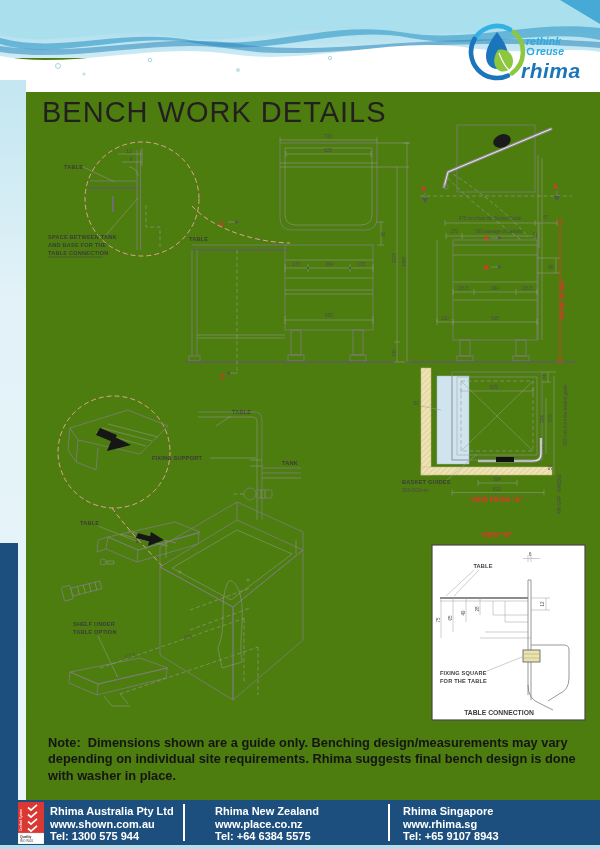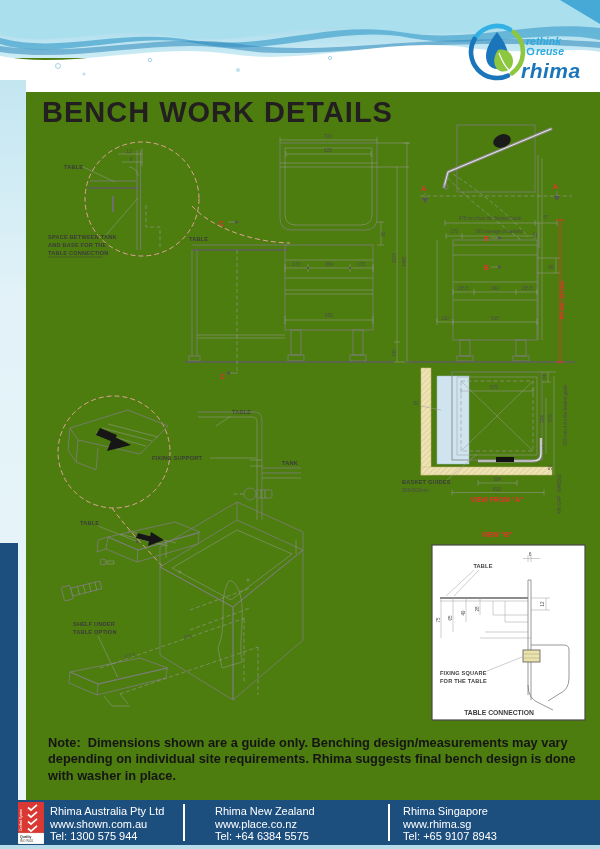--- a/index.html
+++ b/index.html
@@ -7,32 +7,32 @@
   body{font-family:"Liberation Sans",sans-serif;background:#fff;position:relative;overflow:hidden}
   .page{position:absolute;left:0;top:0;width:600px;height:849px;background:#4d7c0f;overflow:hidden}
 
   .header{position:absolute;left:0;top:0;width:600px;height:92px}
   .logo{position:absolute;right:6px;top:18px;width:130px;height:70px}
 
   .strip-light{position:absolute;left:0;top:80px;width:26px;height:720px;
     background:linear-gradient(180deg,#c3e6f1 0%,#e2f2f8 30%,#eaf6fa 100%)}
   .strip-navy{position:absolute;left:0;top:543px;width:18px;height:257px;background:#1d4f7e}
 
-  .page-title{position:absolute;left:42px;top:96px;font-size:29px;font-weight:700;
+  .page-title{position:absolute;left:42px;top:96px;font-size:29px;font-weight:400;
     letter-spacing:1px;color:#231f20;white-space:nowrap}
 
   .drawing-svg{position:absolute;left:0;top:110px;width:600px;height:625px}
 
   .note{position:absolute;left:48px;top:735px;width:528px;font-size:12.8px;font-weight:bold;
     color:#151515;line-height:1.28;white-space:pre-wrap}
 
   .footer{position:absolute;left:0;top:800px;width:600px;height:45px;background:#1d4f7e}
   .footer-underline{position:absolute;left:0;top:845px;width:600px;height:4px;background:#b9dcea}
   .cert{position:absolute;left:18px;top:2px;width:26px;height:42px}
-  .office{position:absolute;top:5px;color:#fff;font-size:11px;font-weight:normal;line-height:12.6px;white-space:nowrap}
+  .office{position:absolute;top:5px;color:#fff;font-size:11px;font-weight:bold;line-height:12.6px;white-space:nowrap}
   .office-au{left:50px}.office-nz{left:215px}.office-sg{left:403px}
   .sep{position:absolute;top:4px;width:1.5px;height:37px;background:#fff}
   .sep-1{left:183px}.sep-2{left:388px}
 
   
   .ln{stroke:#7e7e7e;stroke-width:0.8;fill:none}
   .ln2{stroke:#5f5f5f;stroke-width:1.6;fill:none}
   .thin{stroke:#9c9c9c;stroke-width:0.5;fill:none}
   .dash{stroke:#9a9a9a;stroke-width:0.6;fill:none;stroke-dasharray:4 2.5}
   .rdash{stroke:#f0a7a6;stroke-width:0.9;fill:none;stroke-dasharray:5 3}

